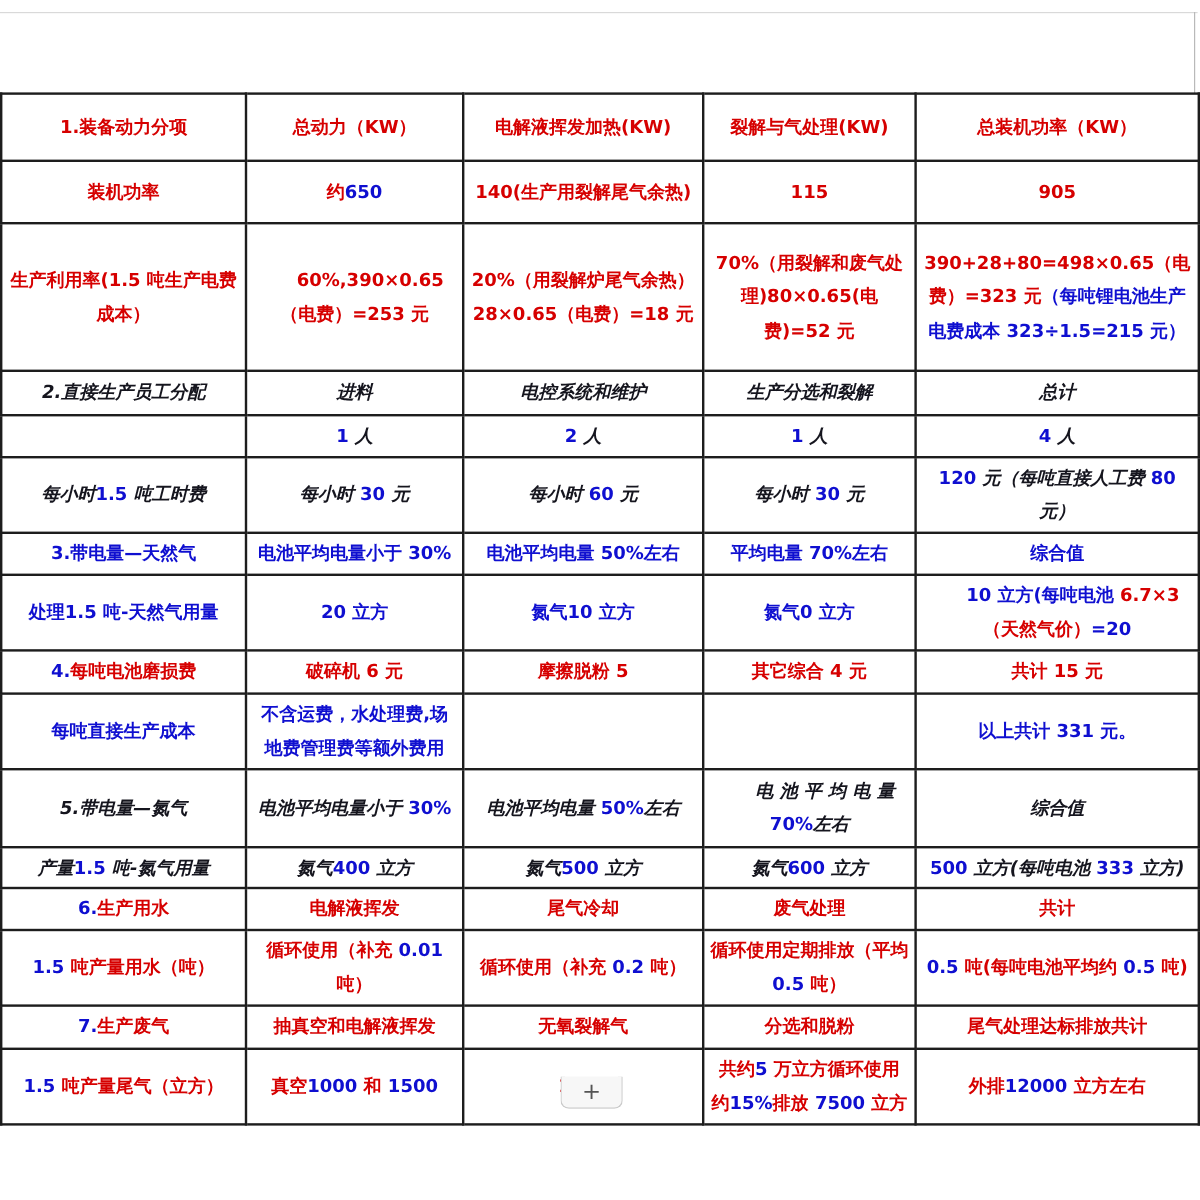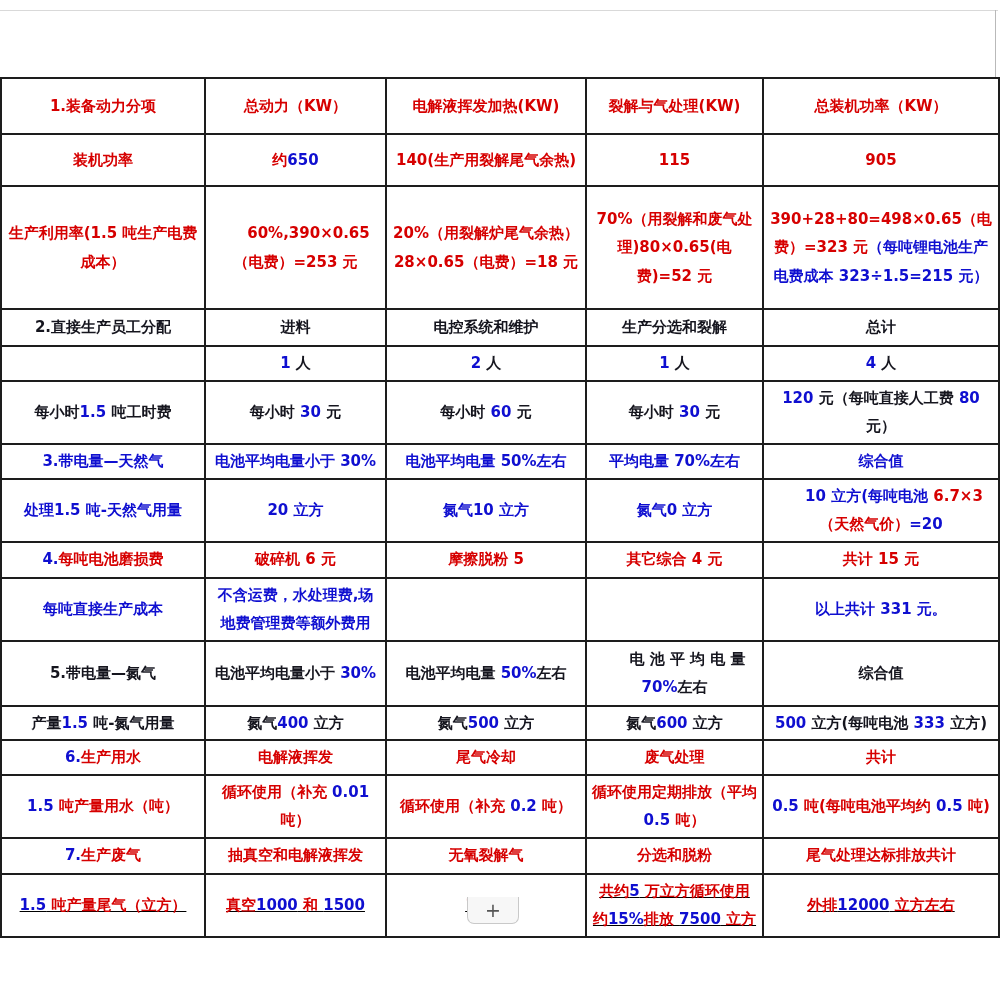--- a/index.html
+++ b/index.html
@@ -8,21 +8,21 @@
   .page-top-line{position:absolute;left:0;top:10px;width:998px;height:1px;background:#d9d9d9;}
   .page-right-line{position:absolute;left:995px;top:10px;width:1px;height:68px;background:#b9b9b9;}
   table.doc-table{position:absolute;left:0;top:77px;width:998px;border-collapse:collapse;table-layout:fixed;}
   table.doc-table td{border:2px solid var(--border,#1d1d1d);padding:2px 5px;vertical-align:middle;
       text-align:center;font-weight:bold;font-size:15px;line-height:1.9;overflow:hidden;
       word-break:break-word;}
   td.al-l{text-align:left;padding-left:9px;}
   td.ind{text-indent:26px;}
   .c-r{color:var(--red,#d60000);}
   .c-b{color:var(--blue,#0f0fd0);}
-  .c-k{color:var(--black,#15151e);}
+  .c-k{color:var(--black,#15151e);font-style:italic;}
   .add-btn{position:absolute;left:467px;top:897px;width:52px;height:27px;background:#f7f7f7;
       border:1px solid #c9c9c9;border-top:none;border-radius:0 0 7px 7px;display:flex;
       align-items:center;justify-content:center;cursor:pointer;box-sizing:border-box;}
   .add-btn span{color:#555;font-size:19px;line-height:1;font-weight:normal;}
 </style>
 </head>
 <body>
 
 <div class="stage" style="--red: #d60000; --blue: #0f0fd0; --black: #15151e; --border: #1d1d1d;">
   <div class="page-top-line"></div>
@@ -135,21 +135,21 @@
           <td class="al-l"><span class="c-r">循环使用定期排放（平均</span><span class="c-b">0.5</span><span class="c-r"> 吨）</span></td>
           <td><span class="c-b">0.5</span><span class="c-r"> 吨(每吨电池平均约 </span><span class="c-b">0.5</span><span class="c-r"> 吨)</span></td>
         </tr>
         <tr style="height: 36px;">
           <td><span class="c-b">7.</span><span class="c-r">生产废气</span></td>
           <td><span class="c-r">抽真空和电解液挥发</span></td>
           <td><span class="c-r">无氧裂解气</span></td>
           <td><span class="c-r">分选和脱粉</span></td>
           <td><span class="c-r">尾气处理达标排放共计</span></td>
         </tr>
-        <tr style="height: 54px; text-decoration: underline;">
+        <tr style="height: 54px;">
           <td><span class="c-b">1.5</span><span class="c-r"> 吨产量尾气（立方）</span></td>
           <td class="al-l"><span class="c-r">真空</span><span class="c-b">1000</span><span class="c-r"> 和 </span><span class="c-b">1500</span></td>
           <td><span class="c-r">1500</span></td>
           <td class="al-l"><span class="c-r">共约</span><span class="c-b">5</span><span class="c-r"> 万立方循环使用约</span><span class="c-b">15%</span><span class="c-r">排放 </span><span class="c-b">7500</span><span class="c-r"> 立方</span></td>
           <td><span class="c-r">外排</span><span class="c-b">12000</span><span class="c-r"> 立方左右</span></td>
         </tr>
       </tbody>
   </table>
 
   <div class="add-btn">

